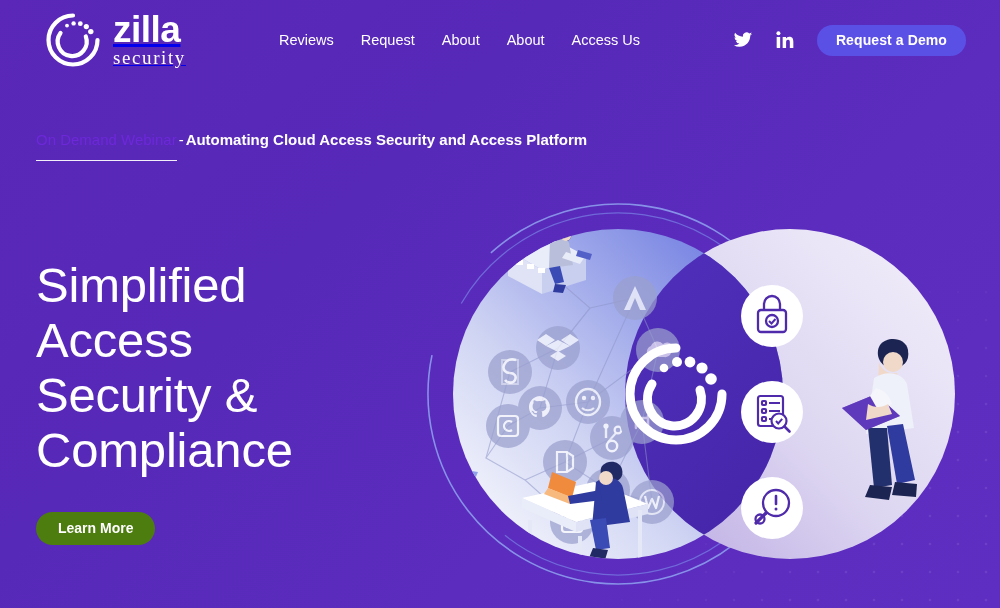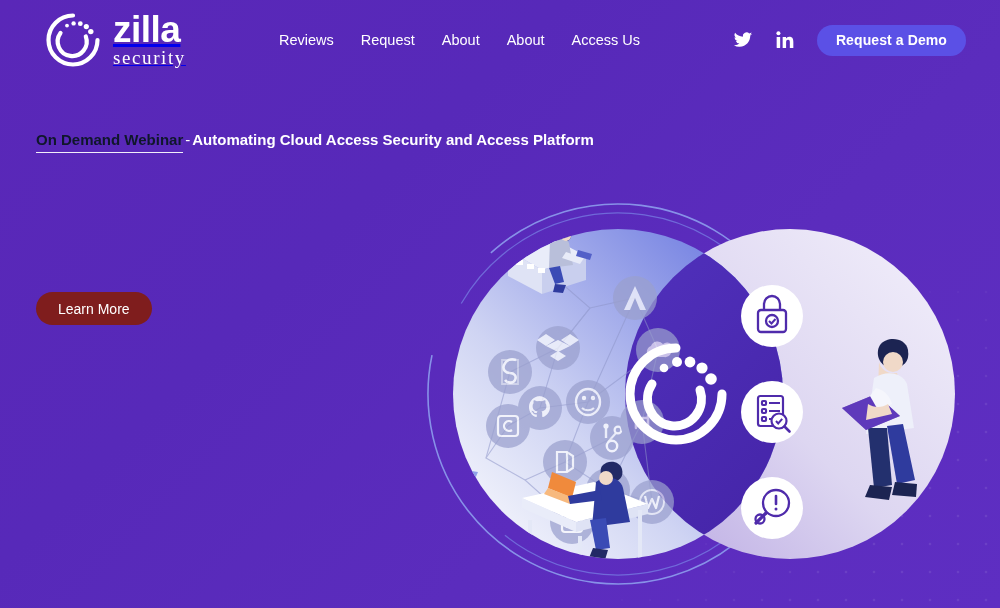--- a/index.html
+++ b/index.html
@@ -57,37 +57,37 @@
     padding:0 19px; height:31px; font-size:14px; font-weight:700;
     font-family:inherit; letter-spacing:.1px; cursor:pointer; white-space:nowrap;
   }
 
   
   .webinar{
     position:absolute; top:131px; left:36px; z-index:30;
     font-size:15px; color:#fff; white-space:nowrap;
   }
   .webinar-link{
-    color:#0f172a; text-decoration:none;
+    color:#6d28d9; text-decoration:none;
     border-bottom:1.5px solid rgba(255,255,255,.92);
-    padding-bottom:4px; cursor:pointer; font-weight:700;
+    padding-bottom:12px; cursor:pointer; font-weight:400;
   }
   .webinar-dash{ font-weight:400; margin:0 2px; }
   .webinar-title{ font-weight:700; }
 
   
   .hero{ position:absolute; left:36px; top:258px; z-index:30; }
   .hero h1{
     color:#fff; font-size:49px; font-weight:300;
     line-height:1.12; letter-spacing:-.2px;
   }
   .learn-btn{
-    margin-top:34px; background:#7f1d1d; color:#fff; border:none;
+    margin-top:34px; background:#4d7c0f; color:#fff; border:none;
     border-radius:20px; padding:0 22px; height:33px;
-    font-size:14px; font-weight:400; font-family:inherit; cursor:pointer;
+    font-size:14px; font-weight:700; font-family:inherit; cursor:pointer;
   }
 
   
   .illustration{
     position:absolute; right:0; top:190px;
     width:610px; height:418px; z-index:10;
   }
   .illustration svg{ display:block; width:100%; height:100%; }
 </style>
 </head>
@@ -139,20 +139,26 @@
     </a>
     <button class="demo-btn">Request a Demo</button>
   </div>
 </header>
 
 <div class="webinar">
   <a class="webinar-link" href="#">On Demand Webinar</a><span class="webinar-dash">-</span><span class="webinar-title">Automating Cloud Access Security and Access Platform</span>
 </div>
 
 <div class="hero">
+  <h1>
+    <span>Simplified</span><br>
+    <span>Access</span><br>
+    <span>Security &amp;</span><br>
+    <span>Compliance</span>
+  </h1>
   <button class="learn-btn">Learn More</button>
 </div>
 
 <div class="illustration">
 <svg viewBox="0 0 610 418">
   <defs>
     <linearGradient id="gLeft" x1="0" y1="1" x2="1" y2="0">
       <stop offset="0%" stop-color="#ffffff"></stop>
       <stop offset="38%" stop-color="#cfd4f3"></stop>
       <stop offset="100%" stop-color="#5f6ede"></stop>

